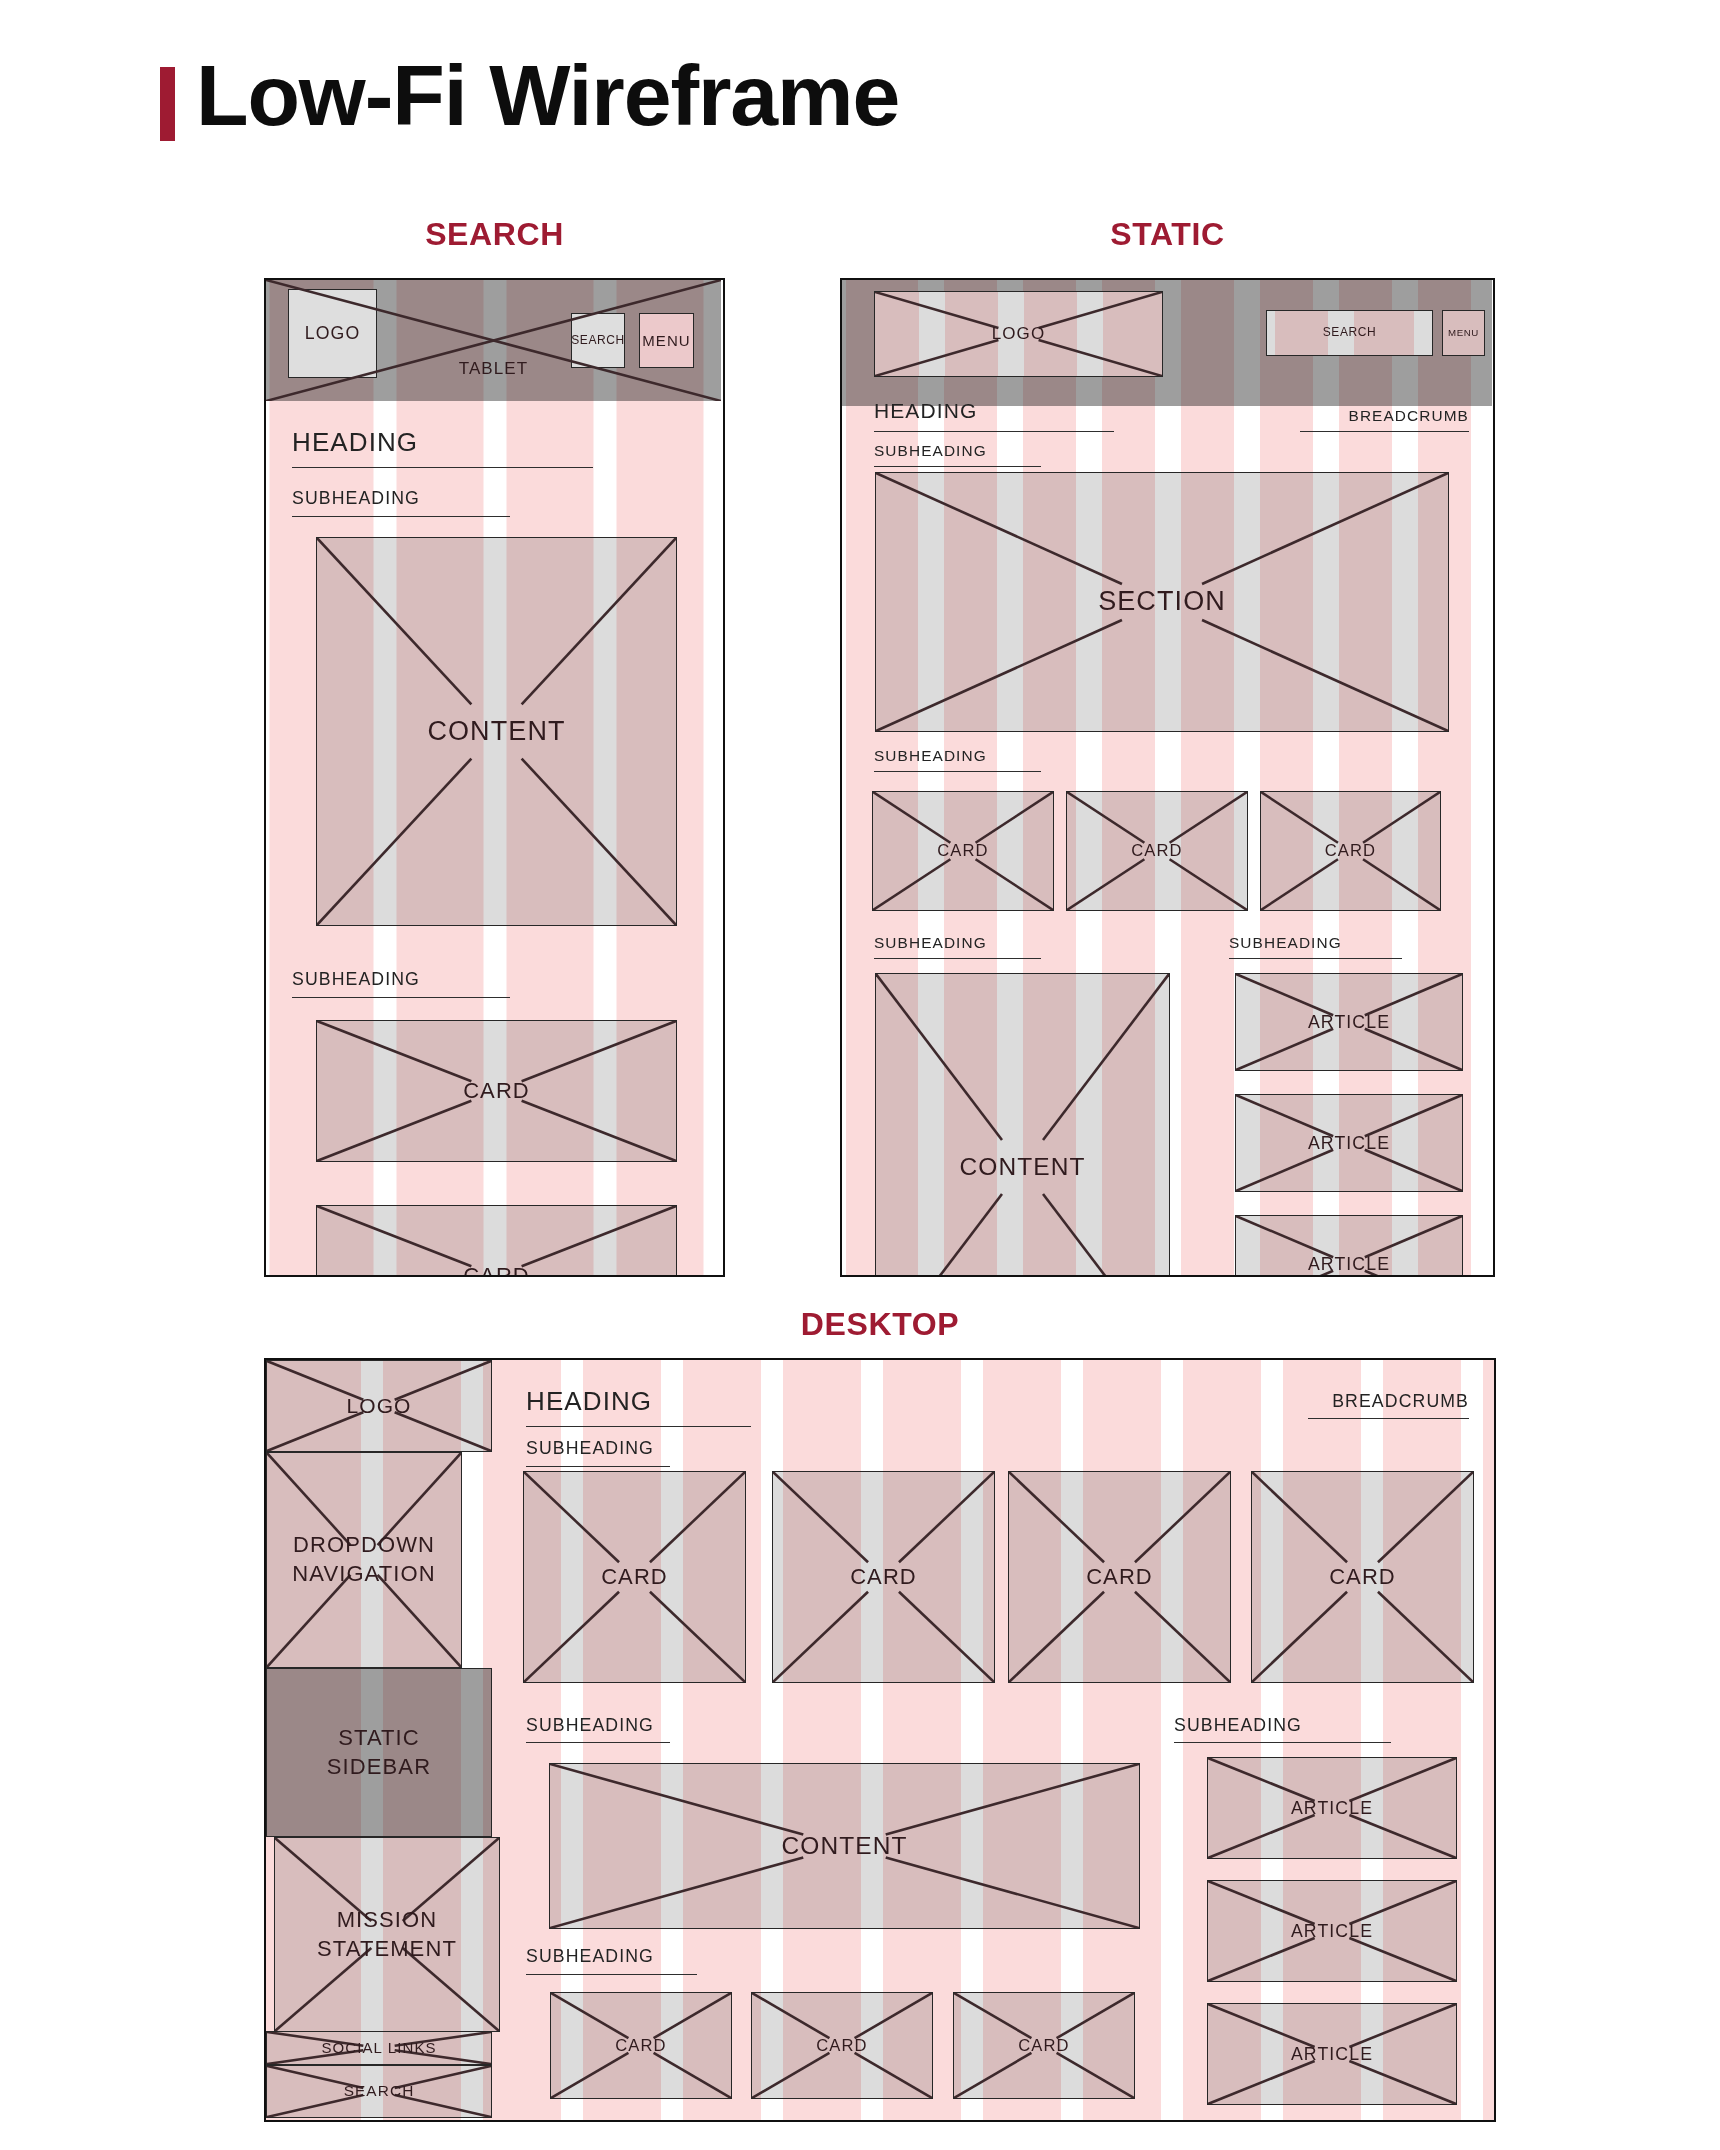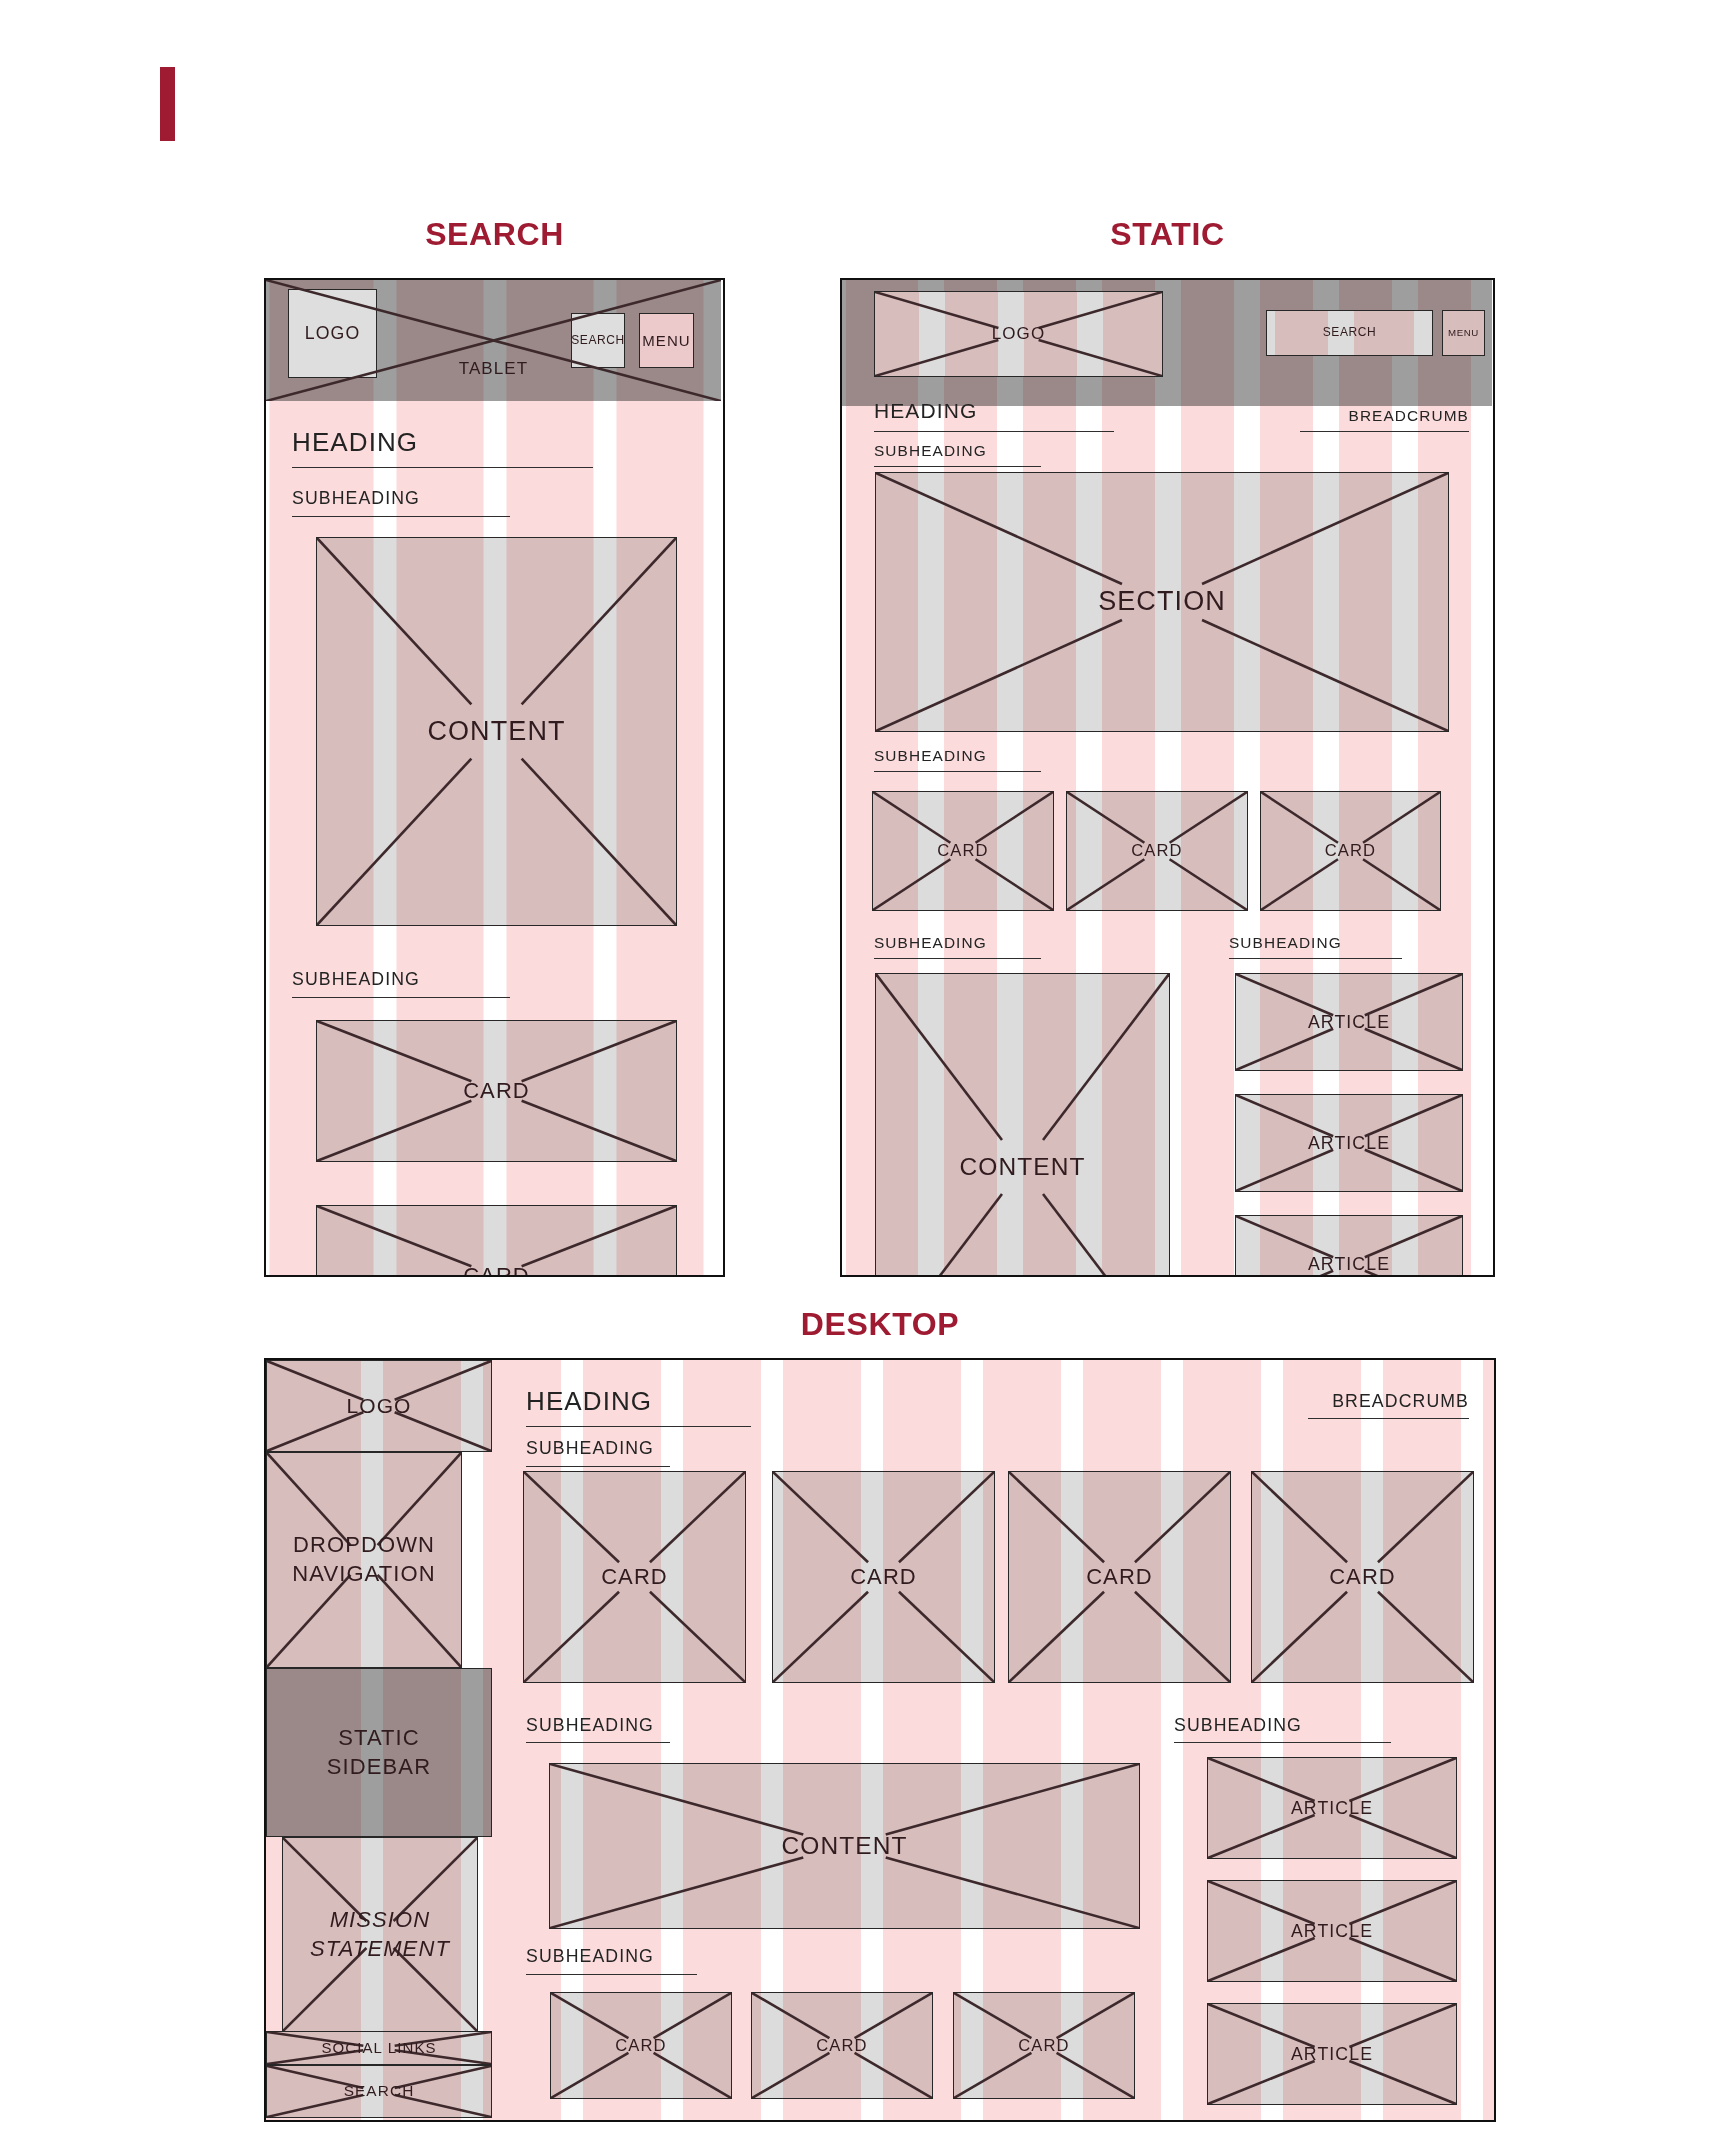--- a/index.html
+++ b/index.html
@@ -92,21 +92,21 @@
   #t-content{left:33px;top:693px;width:295px;height:388px;} #t-content .lbl{font-size:24.5px;}
   #t-article1{left:393px;top:693px;width:228px;height:98px;}
   #t-article2{left:393px;top:814px;width:228px;height:98px;}
   #t-article3{left:393px;top:935px;width:228px;height:98px;}
   #t-article1 .lbl,#t-article2 .lbl,#t-article3 .lbl{font-size:17.7px;}
 
   
   #d-logo{left:0;top:0;width:226px;height:92px;}        #d-logo .lbl{font-size:21px;}
   #d-dropdown{left:0;top:92px;width:196px;height:216px;}#d-dropdown .lbl{font-size:22px;padding:0 17px;}
   #d-static{left:0;top:308px;width:226px;height:169px;}  #d-static .lbl{font-size:22px;padding:3px 23px;}
-  #d-mission{left:16px;top:477px;width:196px;height:195px;font-style:italic;} #d-mission .lbl{font-size:22px;padding:0 23px;}
+  #d-mission{left:8px;top:477px;width:226px;height:195px;} #d-mission .lbl{font-size:22px;padding:0 23px;}
   #d-social{left:0;top:671px;width:226px;height:34px;}  #d-social .lbl{font-size:15px;}
   #d-search{left:0;top:705px;width:226px;height:53px;}  #d-search .lbl{font-size:15.4px;}
   #d-heading{left:260px;top:26px;width:225px;font-size:26px;padding-bottom:9px;}
   #d-breadcrumb{left:1042px;top:31px;width:161px;font-size:17.7px;padding-bottom:5.7px;}
   #d-subheading1{left:260px;top:78px;width:144px;font-size:17.7px;padding-bottom:6.8px;}
   #d-card1{left:257px;top:111px;width:223px;height:212px;}
   #d-card2{left:506px;top:111px;width:223px;height:212px;}
   #d-card3{left:742px;top:111px;width:223px;height:212px;}
   #d-card4{left:985px;top:111px;width:223px;height:212px;}
   #d-card1 .lbl,#d-card2 .lbl,#d-card3 .lbl,#d-card4 .lbl{font-size:22px;}
@@ -122,20 +122,21 @@
   #d-article2{left:941px;top:520px;width:250px;height:102px;}
   #d-article3{left:941px;top:643px;width:250px;height:102px;}
   #d-article1 .lbl,#d-article2 .lbl,#d-article3 .lbl{font-size:17.7px;}
 </style>
 </head>
 <body>
 
 <div id="stage">
 
   <div id="accent-bar"></div>
+  <div id="page-title">Low-Fi Wireframe</div>
 
   <div id="mobile-label" class="device-label">SEARCH</div>
   <div id="tablet-label" class="device-label">STATIC</div>
   <div id="desktop-label" class="device-label">DESKTOP</div>
 
   <div id="mobile-frame" class="frame">
     <div id="m-band" class="band"></div>
     <div id="m-band-x" class="xwrap xfull">
         <svg class="x" viewBox="0 0 100 100" preserveAspectRatio="none">
           <line x1="0" y1="0" x2="100" y2="100" vector-effect="non-scaling-stroke"></line>

